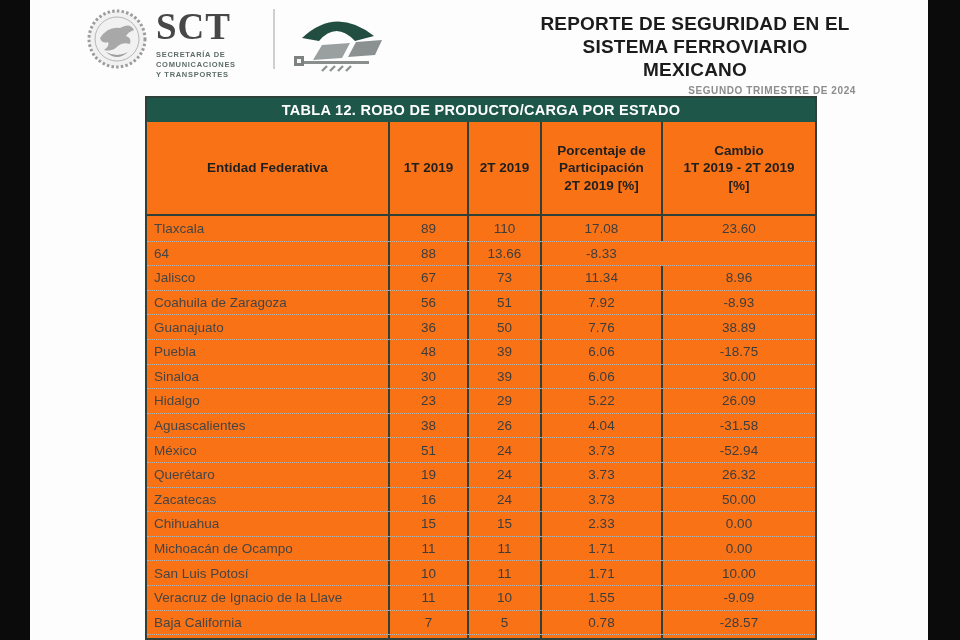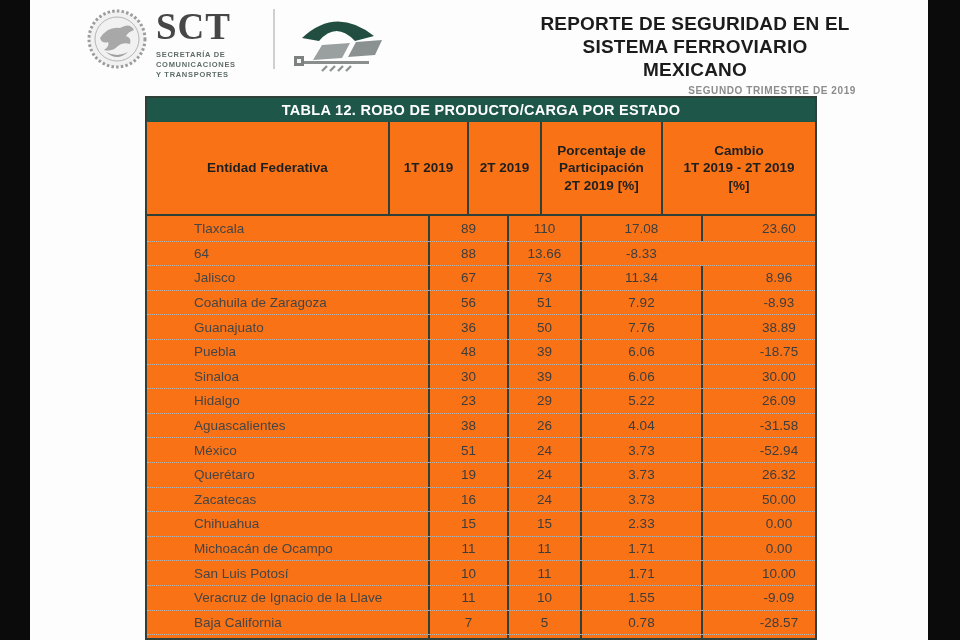--- a/index.html
+++ b/index.html
@@ -54,21 +54,20 @@
   .hcell{
     display:flex;align-items:center;justify-content:center;text-align:center;
     font-size:13.5px;font-weight:bold;color:#1f1f1f;line-height:1.3;
     white-space:pre-line;
   }
   .hcell + .hcell{border-left:2px solid var(--table-border);}
   .tbody{width:100%;}
   .trow{
     display:grid;grid-template-columns:241px 79px 73px 121px 154px;
     height:24.6px;
-    padding-left:40px;
   }
   .trow + .trow, .trow.partial{border-top:1.5px dotted #b3b3b3;}
   .tcell{
     display:flex;align-items:center;justify-content:center;
     font-size:13.5px;color:var(--cell-ink);
   }
   .tcell:first-child{justify-content:flex-start;padding-left:7px;color:#454545;}
   .tcell + .tcell{border-left:2px solid var(--table-border);}
   .trow.partial{height:24.6px;}
 </style>
@@ -109,21 +108,21 @@
         <line x1="38" y1="63" x2="43" y2="58"></line>
         <line x1="46" y1="63" x2="51" y2="58"></line>
         <line x1="54" y1="63" x2="59" y2="58"></line>
       </g>
     </svg>
 
 
     <div class="title-block">
       <div class="title-line">REPORTE DE SEGURIDAD EN EL</div>
       <div class="title-line">SISTEMA FERROVIARIO MEXICANO</div>
-      <div class="subtitle">SEGUNDO TRIMESTRE DE 2019</div>
+      <div class="subtitle">SEGUNDO TRIMESTRE DE 2024</div>
     </div>
   </div>
 
   <div class="rtable">
     <div class="ttitle">TABLA 12. ROBO DE PRODUCTO/CARGA POR ESTADO</div>
 
     <div class="thead">
       <div class="hcell">Entidad Federativa</div>
       <div class="hcell">1T 2019</div>
       <div class="hcell">2T 2019</div>

